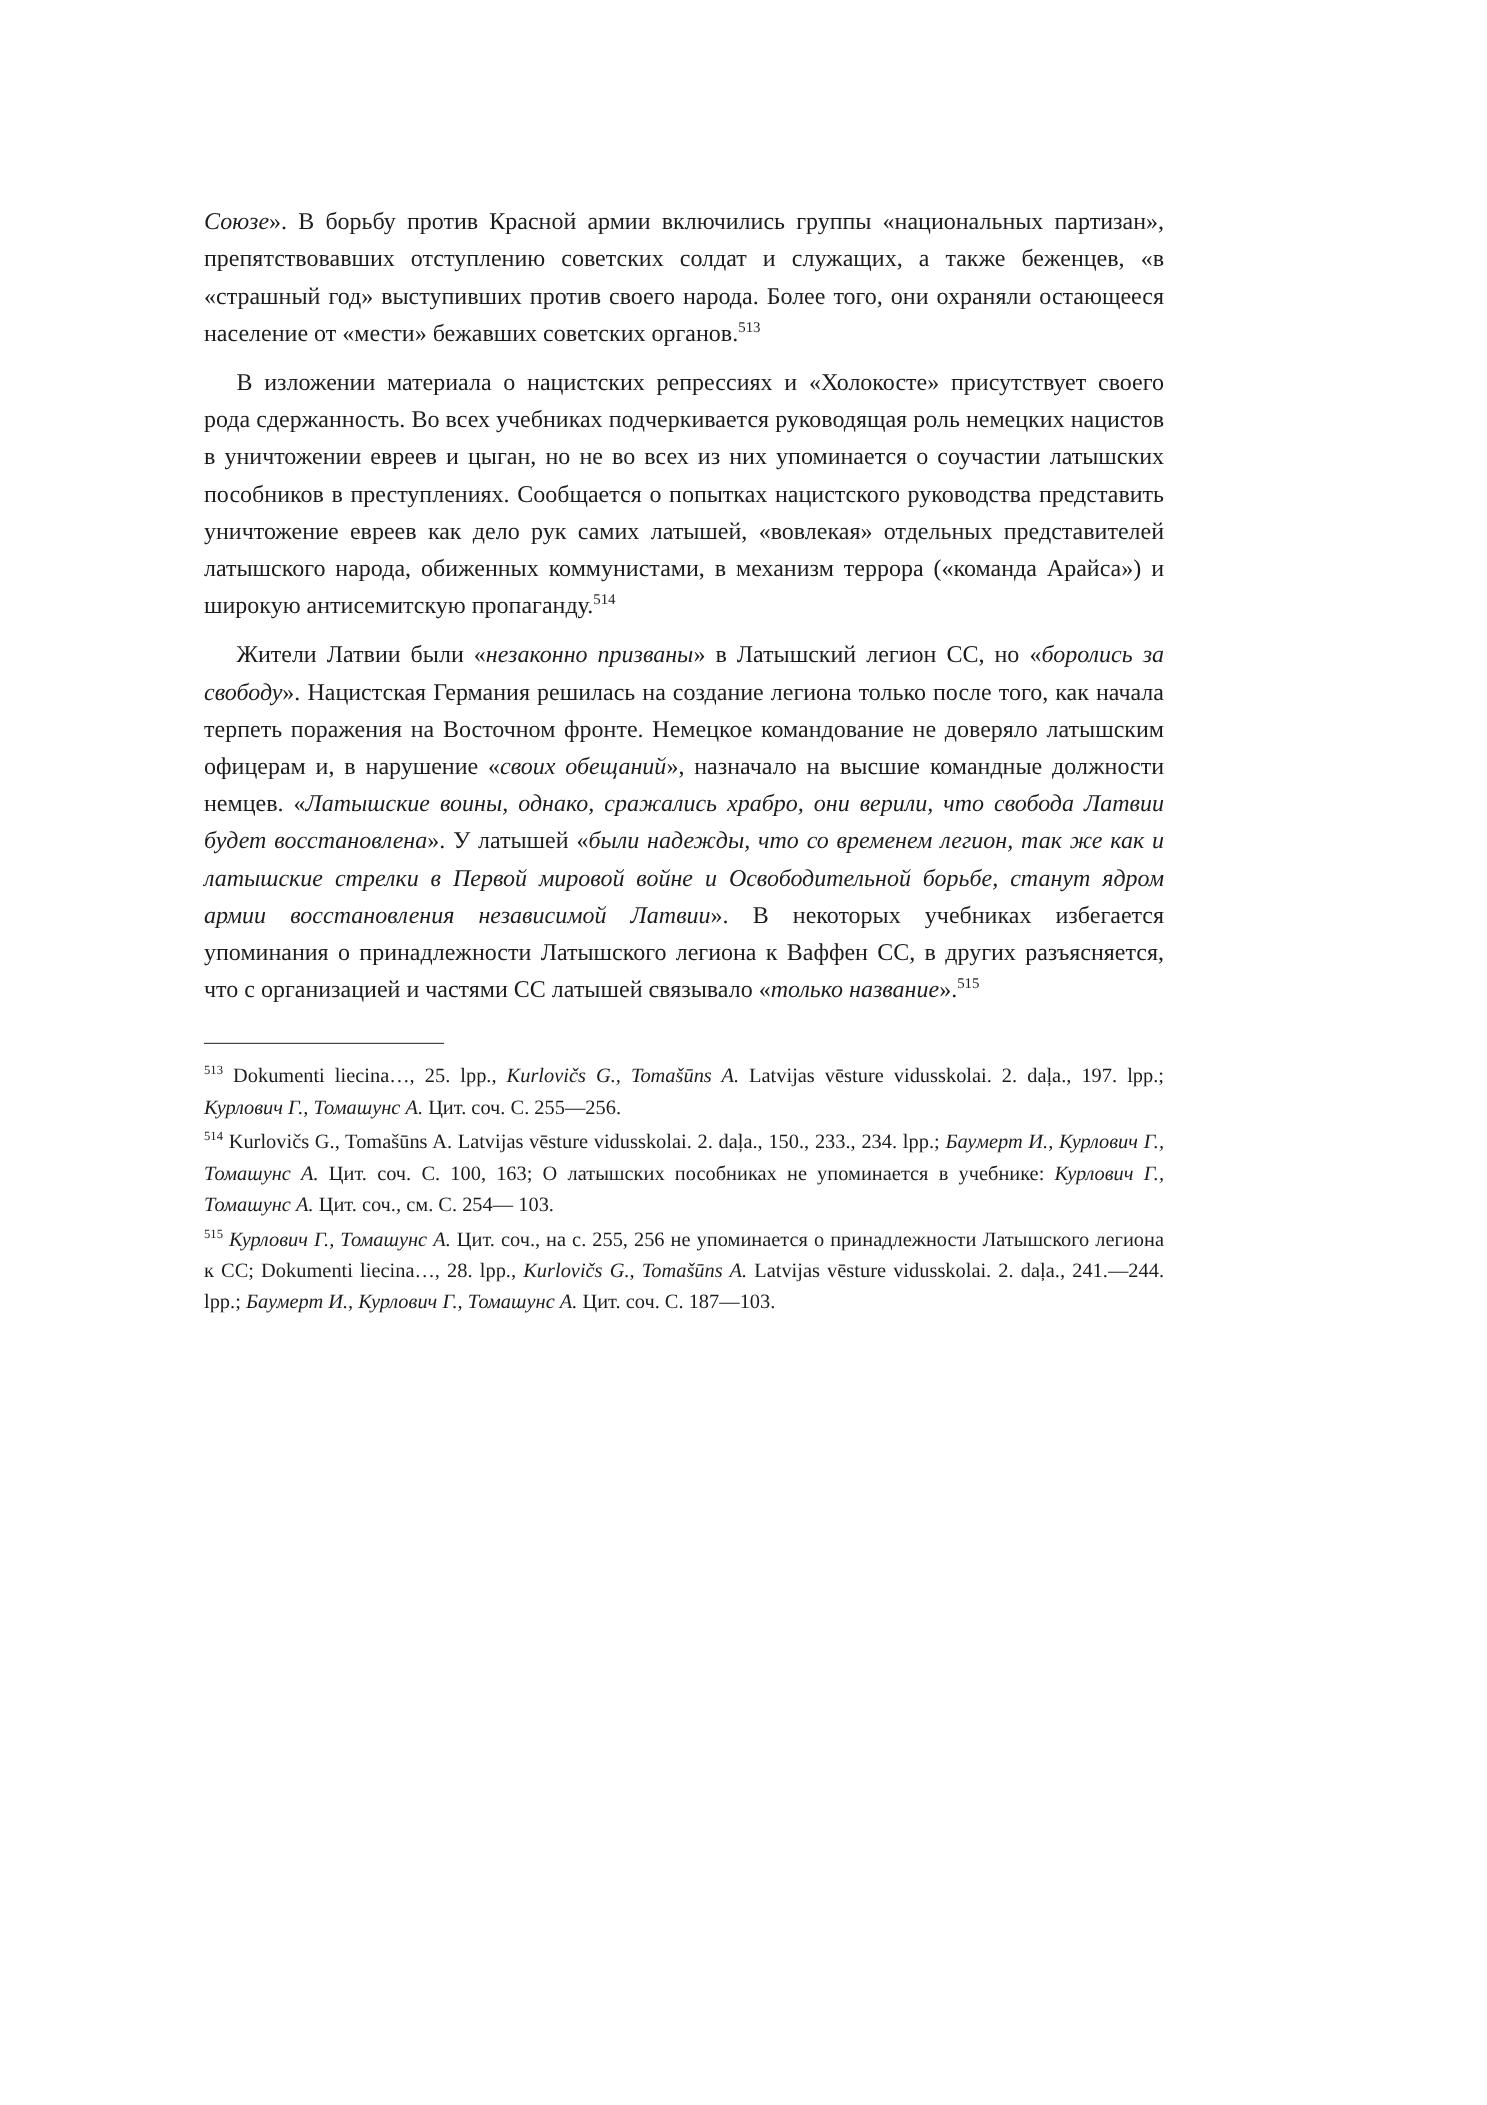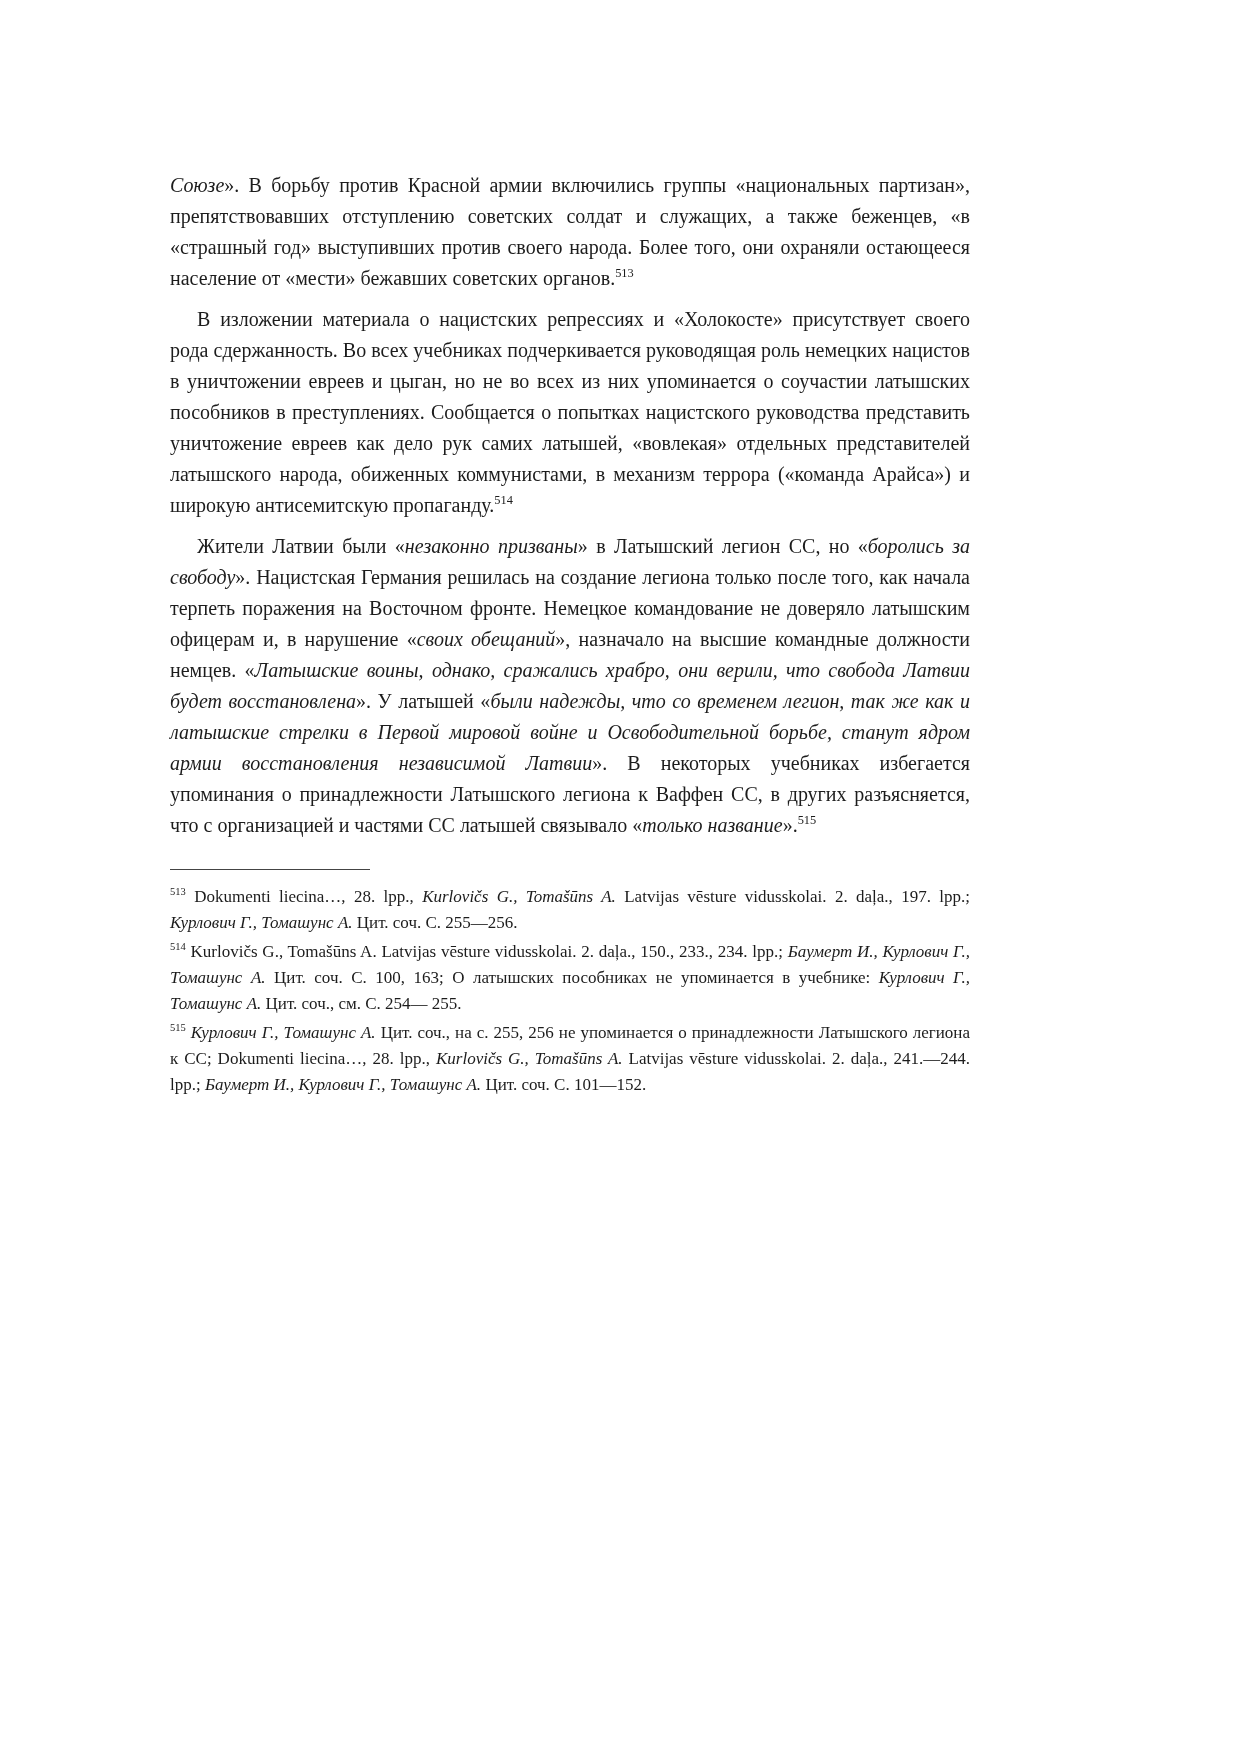--- a/index.html
+++ b/index.html
@@ -80,21 +80,21 @@
   <div class="text-block">
     <div>
         <p class="body-par"><i>Союзе</i><span>». В борьбу против Красной армии включились группы «национальных партизан», препятствовавших отступлению советских солдат и служащих, а также беженцев, «в «страшный год» выступивших против своего народа. Более того, они охраняли остающееся население от «мести» бежавших советских органов.</span><sup>513</sup></p>
         <p class="body-par indent"><span>В изложении материала о нацистских репрессиях и «Холокосте» присутствует своего рода сдержанность. Во всех учебниках подчеркивается руководящая роль немецких нацистов в уничтожении евреев и цыган, но не во всех из них упоминается о соучастии латышских пособников в преступлениях. Сообщается о попытках нацистского руководства представить уничтожение евреев как дело рук самих латышей, «вовлекая» отдельных представителей латышского народа, обиженных коммунистами, в механизм террора («команда Арайса») и широкую антисемитскую пропаганду.</span><sup>514</sup></p>
         <p class="body-par indent"><span>Жители Латвии были «</span><i>незаконно призваны</i><span>» в Латышский легион СС, но «</span><i>боролись за свободу</i><span>». Нацистская Германия решилась на создание легиона только после того, как начала терпеть поражения на Восточном фронте. Немецкое командование не доверяло латышским офицерам и, в нарушение «</span><i>своих обещаний</i><span>», назначало на высшие командные должности немцев. «</span><i>Латышские воины, однако, сражались храбро, они верили, что свобода Латвии будет восстановлена</i><span>». У латышей «</span><i>были надежды, что со временем легион, так же как и латышские стрелки в Первой мировой войне и Освободительной борьбе, станут ядром армии восстановления независимой Латвии</i><span>». В некоторых учебниках избегается упоминания о принадлежности Латышского легиона к Ваффен СС, в других разъясняется, что с организацией и частями СС латышей связывало «</span><i>только название</i><span>».</span><sup>515</sup></p>
       </div>
 
     <div class="footnotes">
       <div class="fn-sep"></div>
       <div>
-          <p class="footnote"><sup>513</sup><span> Dokumenti liecina…, 28. lpp., </span><i>Kurlovičs G., Tomašūns A.</i><span> Latvijas vēsture vidusskolai. 2. daļa., 197. lpp.; </span><i>Курлович Г., Томашунс А.</i><span> Цит. соч. С. 255—256.</span></p>
-          <p class="footnote"><sup>514</sup><span> Kurlovičs G., Tomašūns A. Latvijas vēsture vidusskolai. 2. daļa., 150., 233., 234. lpp.; </span><i>Баумерт И., Курлович Г., Томашунс А.</i><span> Цит. соч. С. 100, 163; О латышских пособниках не упоминается в учебнике: </span><i>Курлович Г., Томашунс А.</i><span> Цит. соч., см. С. 254— 255.</span></p>
-          <p class="footnote"><sup>515</sup><span> </span><i>Курлович Г., Томашунс А.</i><span> Цит. соч., на с. 255, 256 не упоминается о принадлежности Латышского легиона к СС; Dokumenti liecina…, 28. lpp., </span><i>Kurlovičs G., Tomašūns A.</i><span> Latvijas vēsture vidusskolai. 2. daļa., 241.—244. lpp.; </span><i>Баумерт И., Курлович Г., Томашунс А.</i><span> Цит. соч. С. 101—152.</span></p>
+          <p class="footnote"><sup>513</sup><span> Dokumenti liecina…, 25. lpp., </span><i>Kurlovičs G., Tomašūns A.</i><span> Latvijas vēsture vidusskolai. 2. daļa., 197. lpp.; </span><i>Курлович Г., Томашунс А.</i><span> Цит. соч. С. 255—256.</span></p>
+          <p class="footnote"><sup>514</sup><span> Kurlovičs G., Tomašūns A. Latvijas vēsture vidusskolai. 2. daļa., 150., 233., 234. lpp.; </span><i>Баумерт И., Курлович Г., Томашунс А.</i><span> Цит. соч. С. 100, 163; О латышских пособниках не упоминается в учебнике: </span><i>Курлович Г., Томашунс А.</i><span> Цит. соч., см. С. 254— 103.</span></p>
+          <p class="footnote"><sup>515</sup><span> </span><i>Курлович Г., Томашунс А.</i><span> Цит. соч., на с. 255, 256 не упоминается о принадлежности Латышского легиона к СС; Dokumenti liecina…, 28. lpp., </span><i>Kurlovičs G., Tomašūns A.</i><span> Latvijas vēsture vidusskolai. 2. daļa., 241.—244. lpp.; </span><i>Баумерт И., Курлович Г., Томашунс А.</i><span> Цит. соч. С. 187—103.</span></p>
         </div>
     </div>
   </div>
 
 
 </div>
 
 </body></html>

